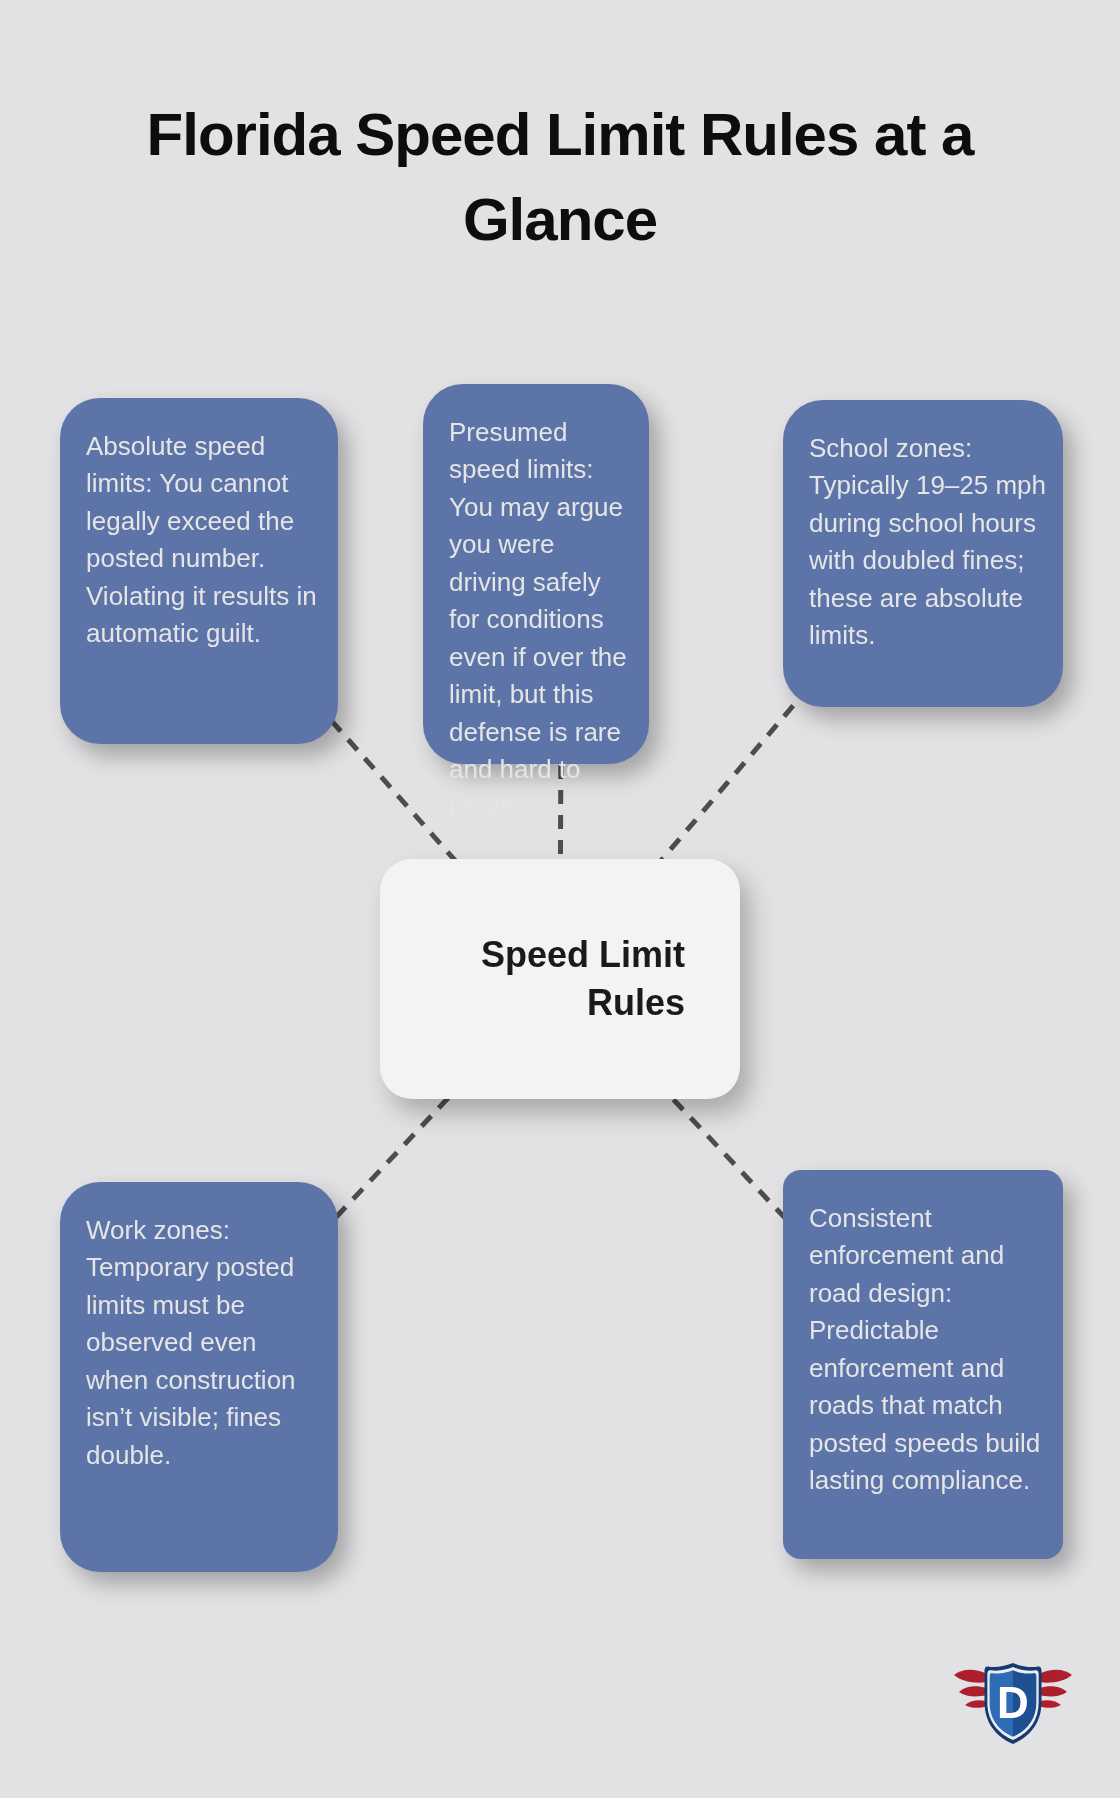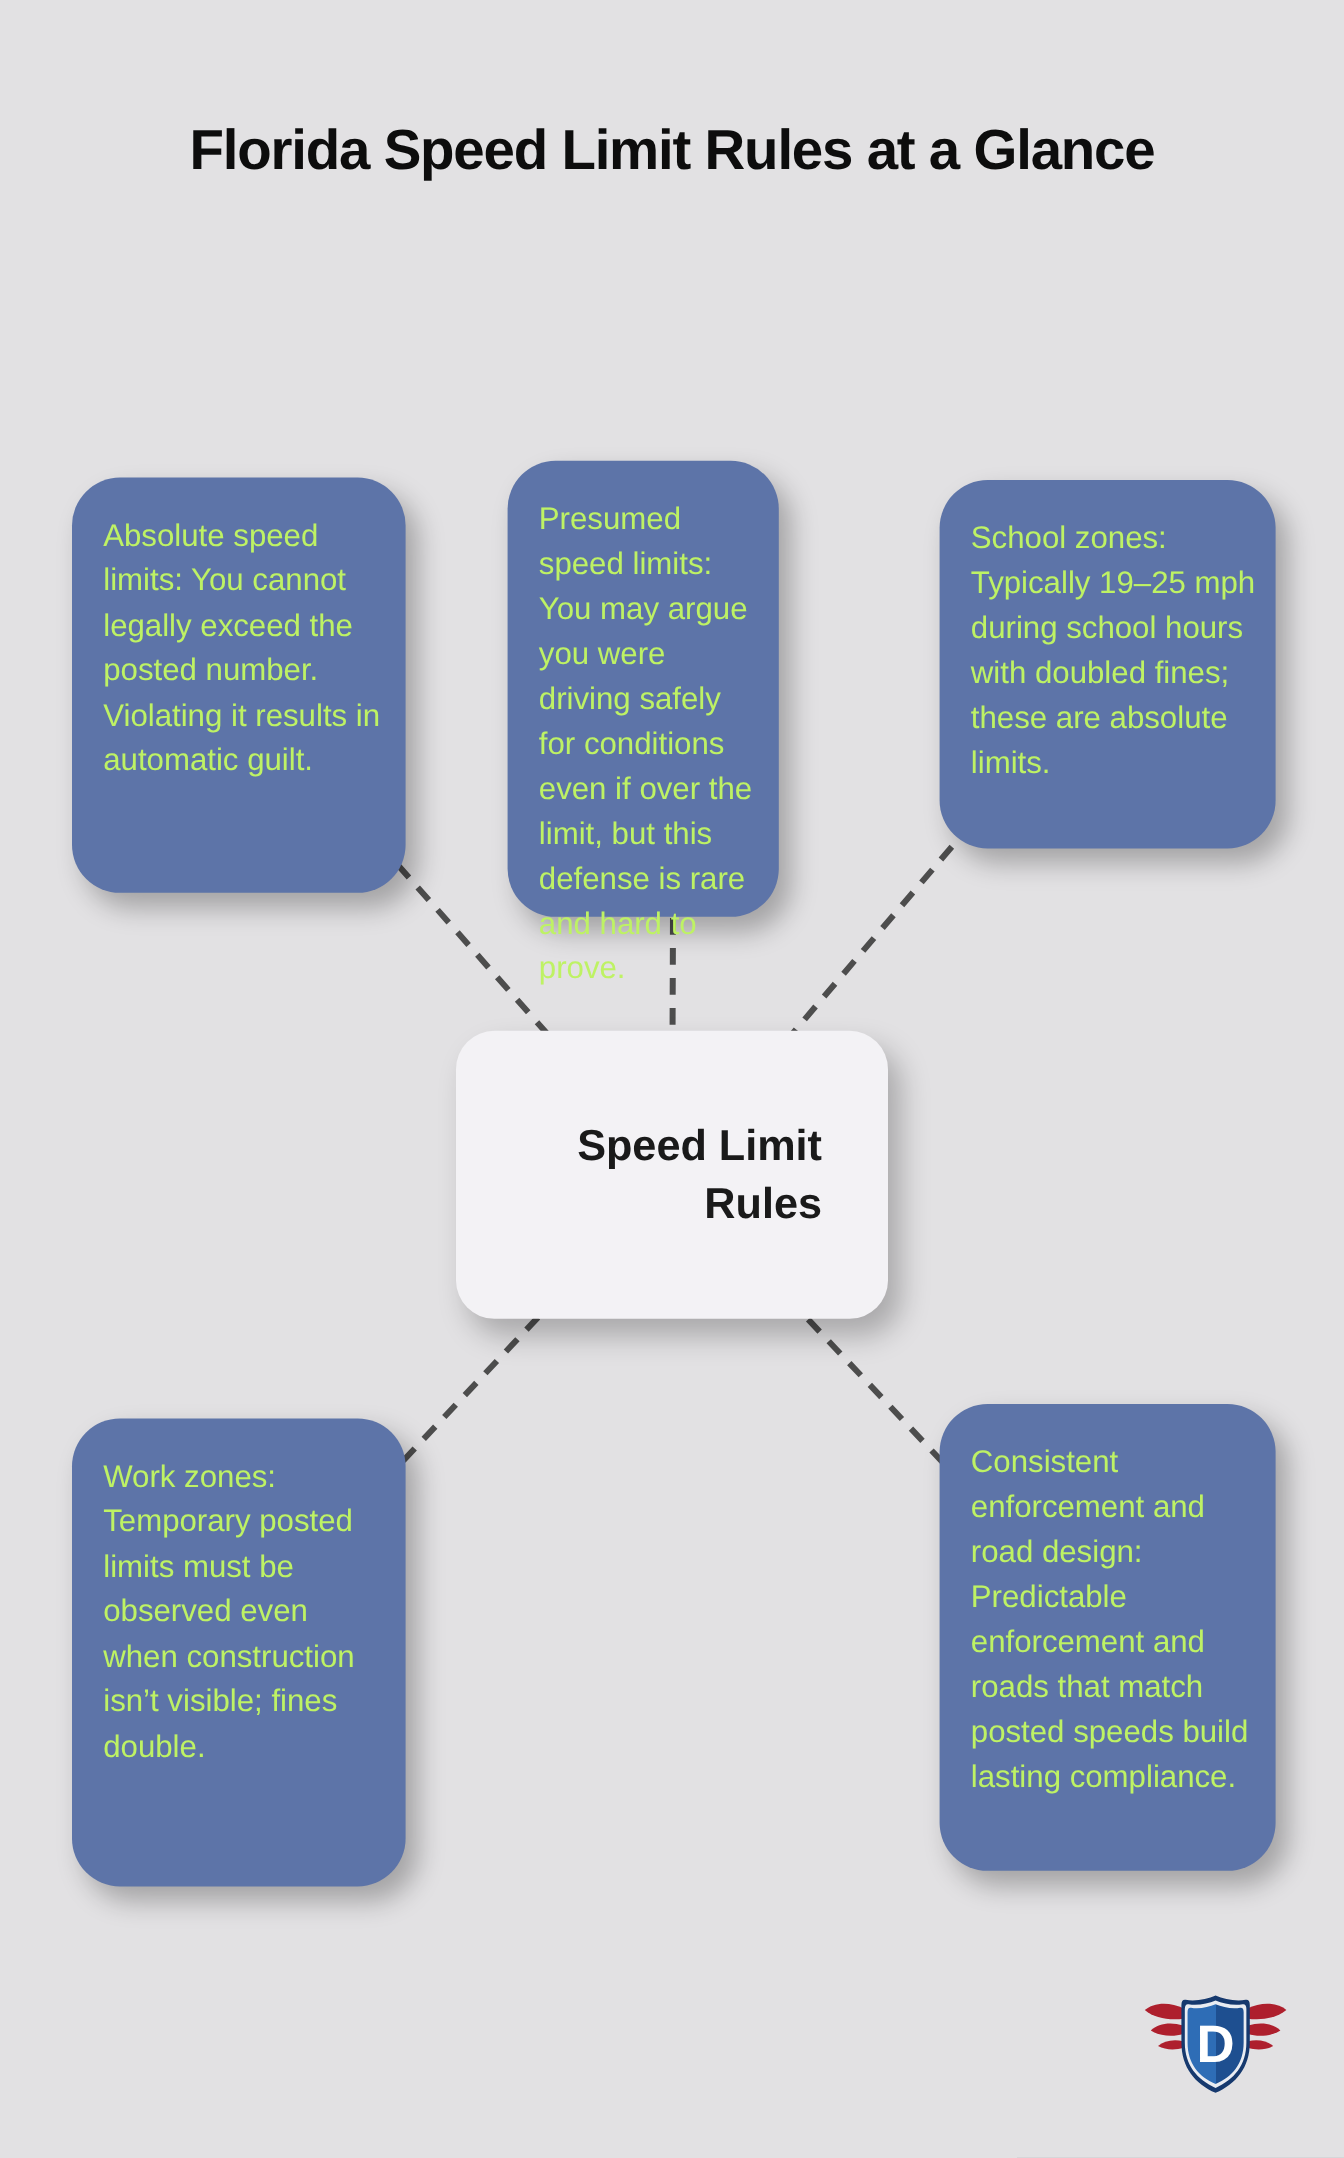--- a/index.html
+++ b/index.html
@@ -6,38 +6,38 @@
   html,body { background:#cfcfd2; }
   .canvas {
     position:relative; width:1120px; height:1798px;
     background:#e2e1e3; overflow:hidden;
     font-family:"Liberation Sans", sans-serif;
     margin:0 auto;
   }
   .title {
     position:absolute; top:92px; left:50%; transform:translateX(-50%);
     width:900px; text-align:center;
-    font-size:47px; font-weight:800; letter-spacing:-1px;
+    font-size:60px; font-weight:800; letter-spacing:-1px;
     line-height:1.42; color:#0d0d0d;
   }
   .connectors { position:absolute; left:0; top:0; width:1120px; height:1798px; }
   .connectors line {
     stroke:#4d4d4d; stroke-width:5; stroke-dasharray:14 11;
   }
   .node {
-    position:absolute; background:#5d74a8; color:#bef264;
+    position:absolute; background:#5d74a8; color:#e5e5e5;
     border-radius:40px; padding:30px 14px 18px 26px;
     font-size:26px; line-height:1.44;
     box-shadow:10px 12px 22px rgba(0,0,0,0.28);
   }
   .n1 { left:60px;  top:398px;  width:278px; height:346px; }
   .n2 { left:423px; top:384px;  width:226px; height:380px; }
   .n3 { left:783px; top:400px;  width:280px; height:307px; }
   .n4 { left:60px;  top:1168px; width:278px; height:390px;margin-top:14px; }
-  .n5 { left:783px; top:1170px; width:280px; height:389px; }
+  .n5 { left:783px; top:1170px; width:280px; height:389px;border-radius:18px; }
   .center-node {
     position:absolute; left:380px; top:859px; width:360px; height:240px;
     background:#f3f2f5; border-radius:32px;
     box-shadow:10px 14px 24px rgba(0,0,0,0.25);
     display:flex; align-items:center; justify-content:center;
     text-align:right; color:#1a1a1a;
   }
   .center-node span {
     display:block; max-width:250px;
     font-size:36px; font-weight:700; line-height:1.32;

